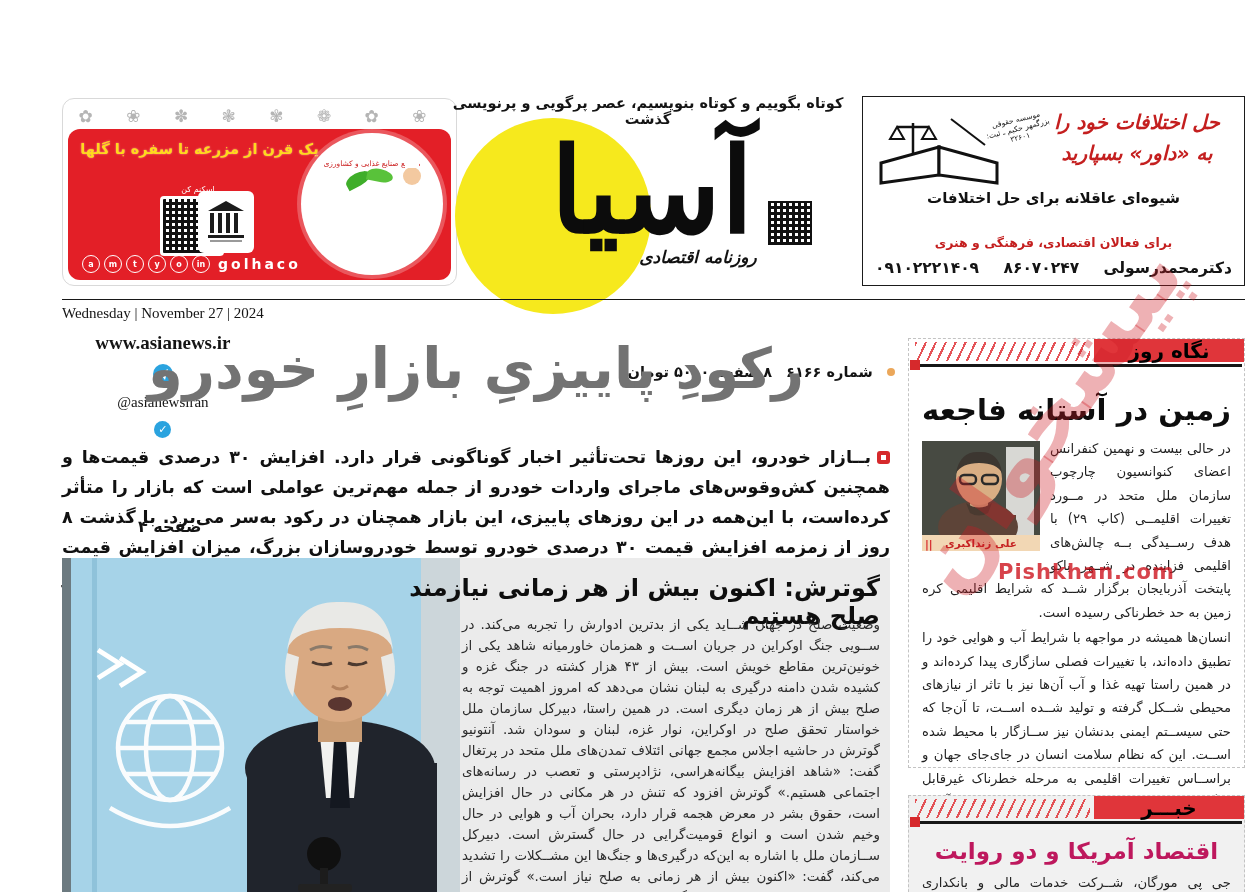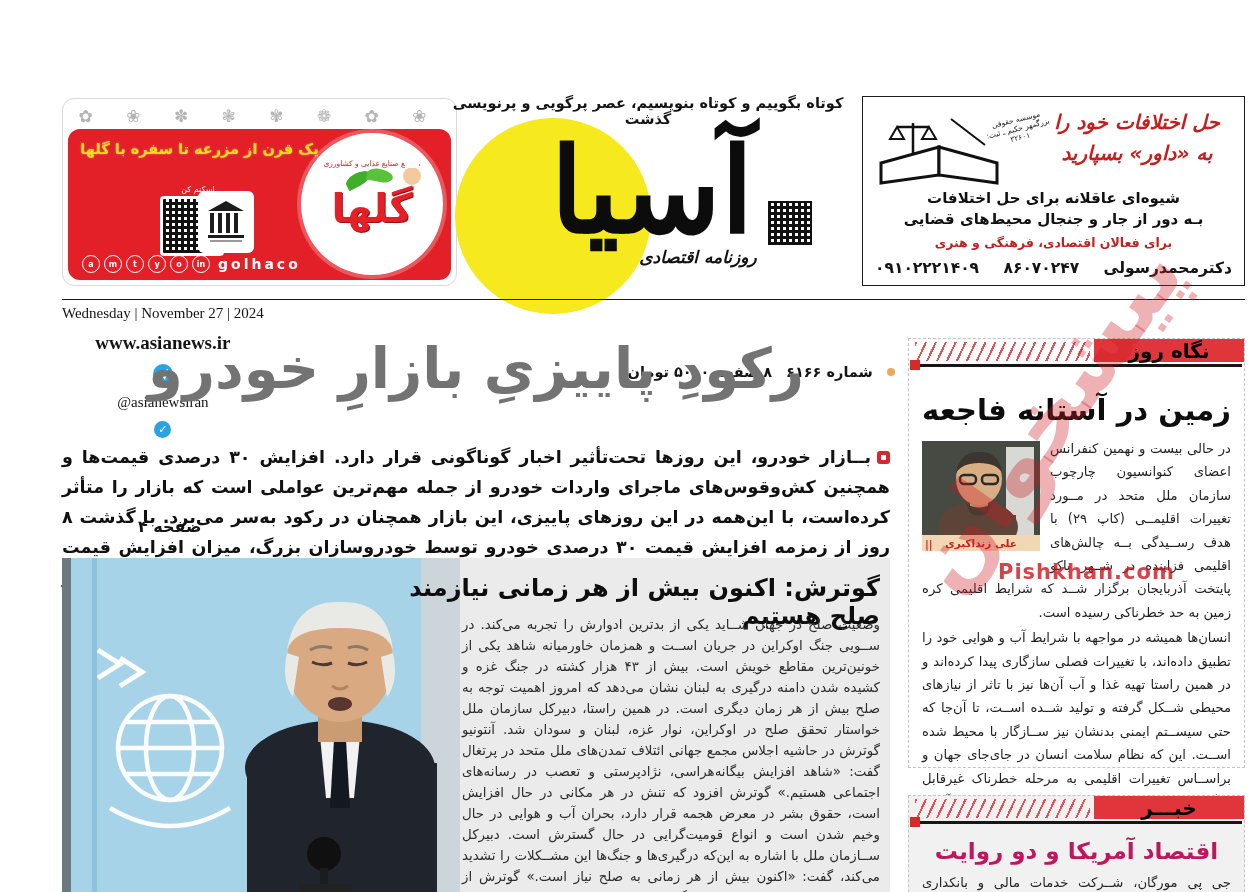--- a/index.html
+++ b/index.html
@@ -124,21 +124,20 @@
 
   <div class="abs golha rtl">
     <div class="golha-top">❀ ✿ ❁ ✾ ❃ ✽ ❀ ✿ ❁ ✾ ❃</div>
     <div class="golha-red">
       <div class="golha-slogan">یک قرن از مزرعه تا سفره با گلها</div>
       <div class="golha-circle">
         <div class="golha-sub">مجتمع صنایع غذایی و کشاورزی</div>
         <div class="leaf l1"></div>
         <div class="leaf l2"></div>
         <div class="chef"></div>
-        <div class="golha-brand">گلها</div>
       </div>
       <div class="qr-wrap">
         <div class="qr-label">اسکنم کن</div>
         <div class="qr qr-big"></div>
       </div>
       <div class="unesco">
         <svg width="40" height="46" viewBox="0 0 40 46">
           <polygon points="20,2 38,12 2,12" fill="#1c1c1c"></polygon>
           <rect x="4" y="14" width="4" height="20" fill="#1c1c1c"></rect>
           <rect x="12" y="14" width="4" height="20" fill="#1c1c1c"></rect>
@@ -177,21 +176,20 @@
         <path d="M124,58 L66,42 L66,70 L124,78 Z" fill="#fff" stroke="#111" stroke-width="3"></path>
         <line x1="40" y1="18" x2="40" y2="48" stroke="#111" stroke-width="2.5"></line>
         <line x1="24" y1="22" x2="56" y2="22" stroke="#111" stroke-width="2.5"></line>
         <path d="M24,22 l-7,12 h14 z" fill="none" stroke="#111" stroke-width="2"></path>
         <path d="M56,22 l-7,12 h14 z" fill="none" stroke="#111" stroke-width="2"></path>
         <line x1="78" y1="14" x2="112" y2="40" stroke="#111" stroke-width="2"></line>
       </svg>
     </div>
     <div class="legal-firm">موسسه حقوقی بزرگمهر حکیم ـ ثبت: ۳۲۶۰۱</div>
     <div class="legal-line" style="top:92px;">شیوه‌ای عاقلانه برای حل اختلافات</div>
-    <div class="legal-line" style="top:113px;">بـه دور از جار و جنجال محیط‌های قضایی</div>
     <div class="legal-aud">برای فعالان اقتصادی، فرهنگی و هنری</div>
     <div class="legal-foot">
       <span>دکترمحمدرسولی</span>
       <span>۸۶۰۷۰۲۴۷</span>
       <span>۰۹۱۰۲۲۲۱۴۰۹</span>
     </div>
   </div>
 
   <div class="abs infobar">
     <div class="ib-left">

